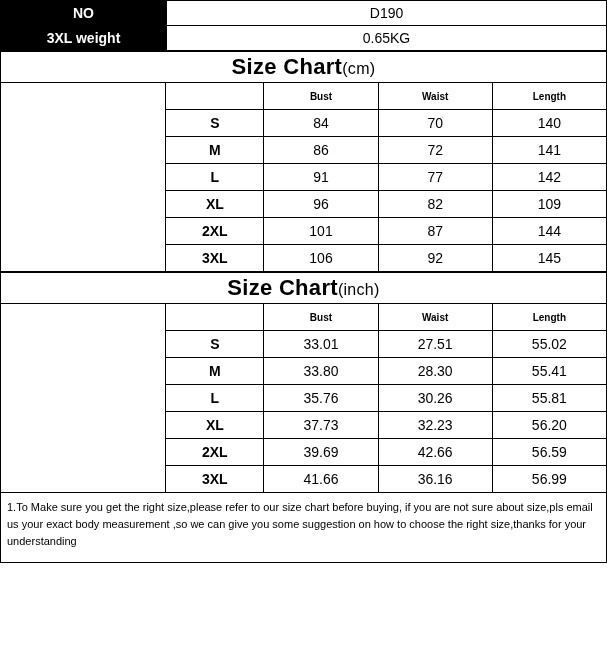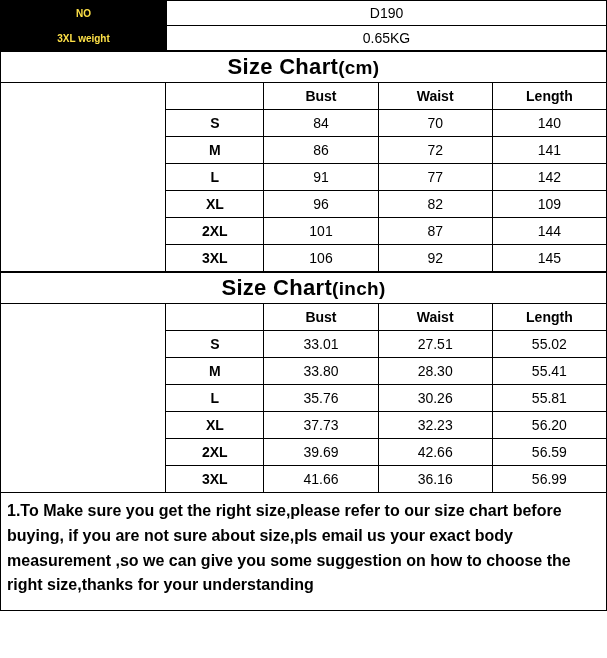--- a/index.html
+++ b/index.html
@@ -32,60 +32,60 @@
     font-weight: normal;
     padding: 0;
   }
 
   
   .top-table td {
     height: 24px;
   }
   .top-label {
     background: #000000;
-    color: #fde047;
+    color: #ffffff;
     font-weight: bold;
-    font-size: 10px;
+    font-size: 14px;
     width: 165px;
   }
   .top-value {
     font-size: 14px;
     text-align: center;
   }
 
   
   .chart-title-cell {
     font-size: 22px;
     font-weight: bold;
     height: 30px;
     letter-spacing: .3px;
   }
   .chart-title-cell .unit {
-    font-size: 19px;
-    font-weight: bold;
+    font-size: 16px;
+    font-weight: normal;
   }
 
   
   .chart-table {
     table-layout: fixed;
   }
   .chart-table col.imgcol { width: 165px; }
   .chart-table col.sizecol { width: 98px; }
   .chart-table col.datacol { width: 114px; }
 
   .img-cell {
     padding: 0;
     border: 1px solid #000000;
     background: #ffffff;
     position: relative;
   }
   .chart-head th {
     font-weight: bold;
     height: 26px;
-    font-size: 14px;
+    font-size: 10px;
   }
   .chart-row td {
     height: 26px;
   }
   .size-cell {
     font-weight: bold;
   }
 
   
   .photo {
@@ -192,23 +192,22 @@
 
   
   .notes {
     border: 1px solid #000000;
     border-top: none;
     padding: 6px 8px 8px 6px;
     box-sizing: border-box;
   }
   .notes p {
     margin: 0 0 4px 0;
-    font-size: 16px;
+    font-size: 11px;
     line-height: 1.55;
-    font-weight: bold;
   }
 </style>
 </head>
 <body>
 
 <div id="page">
 
   <table class="top-table">
     <tbody>
       <tr>

